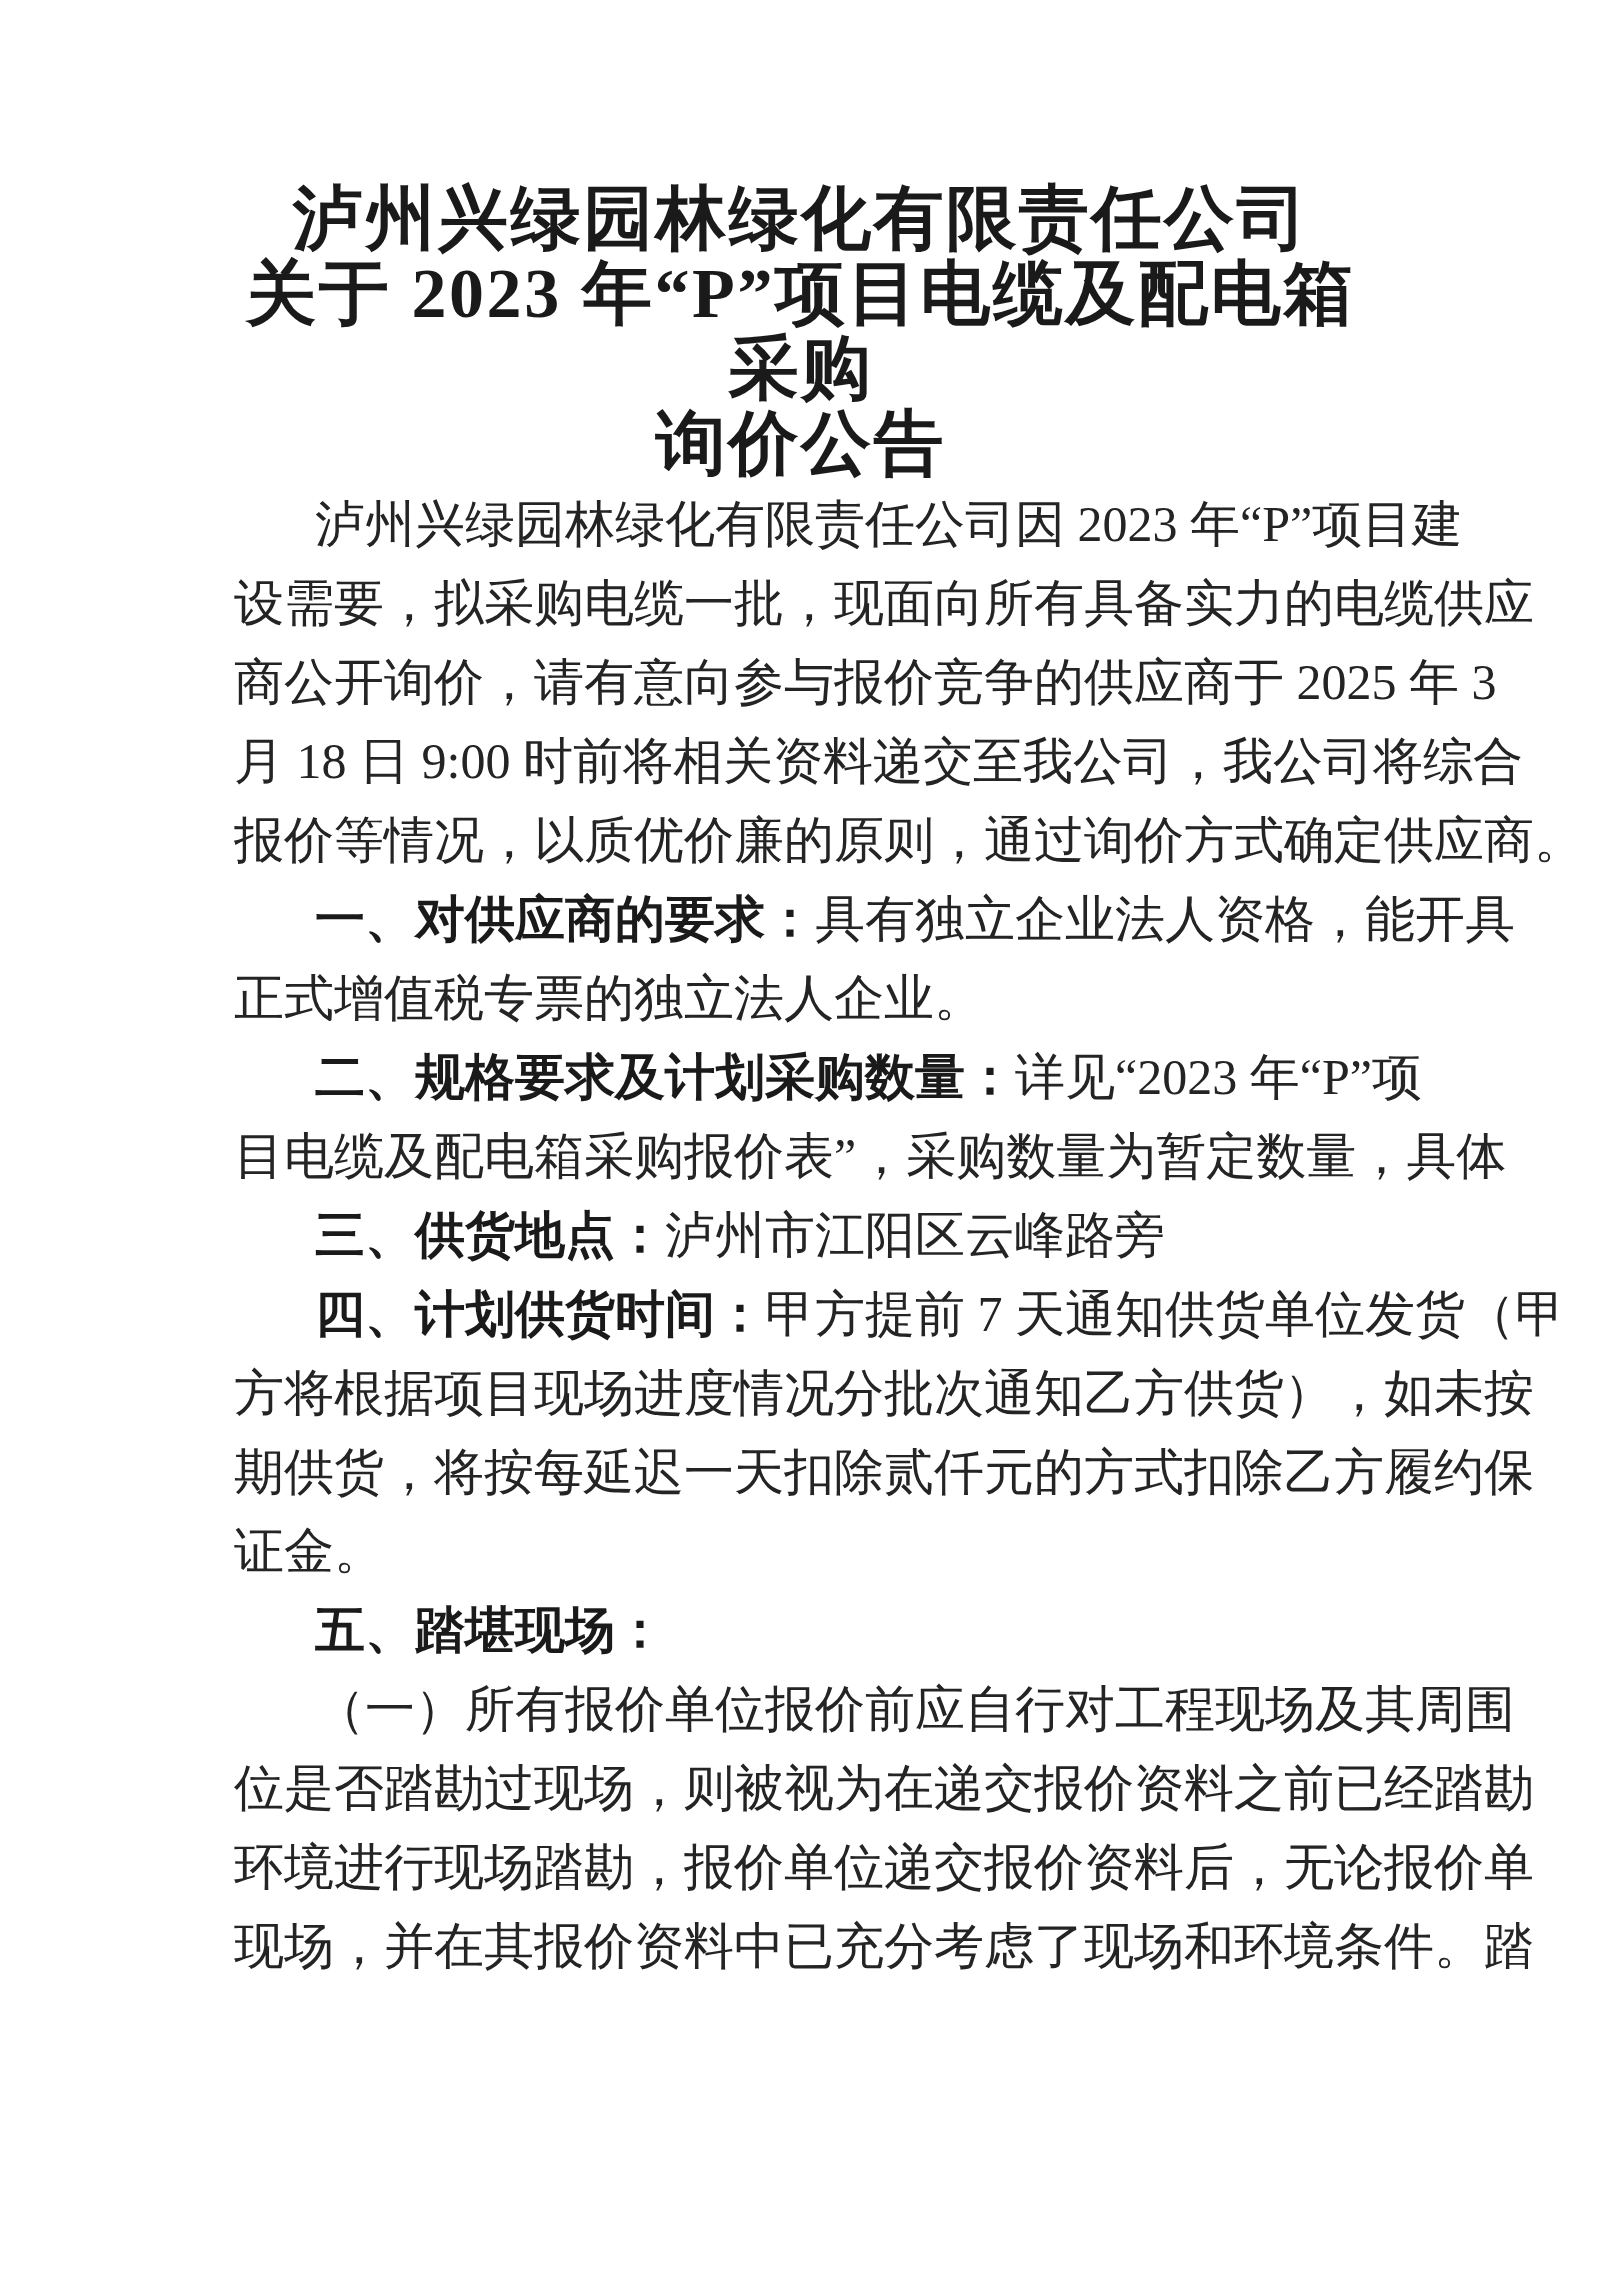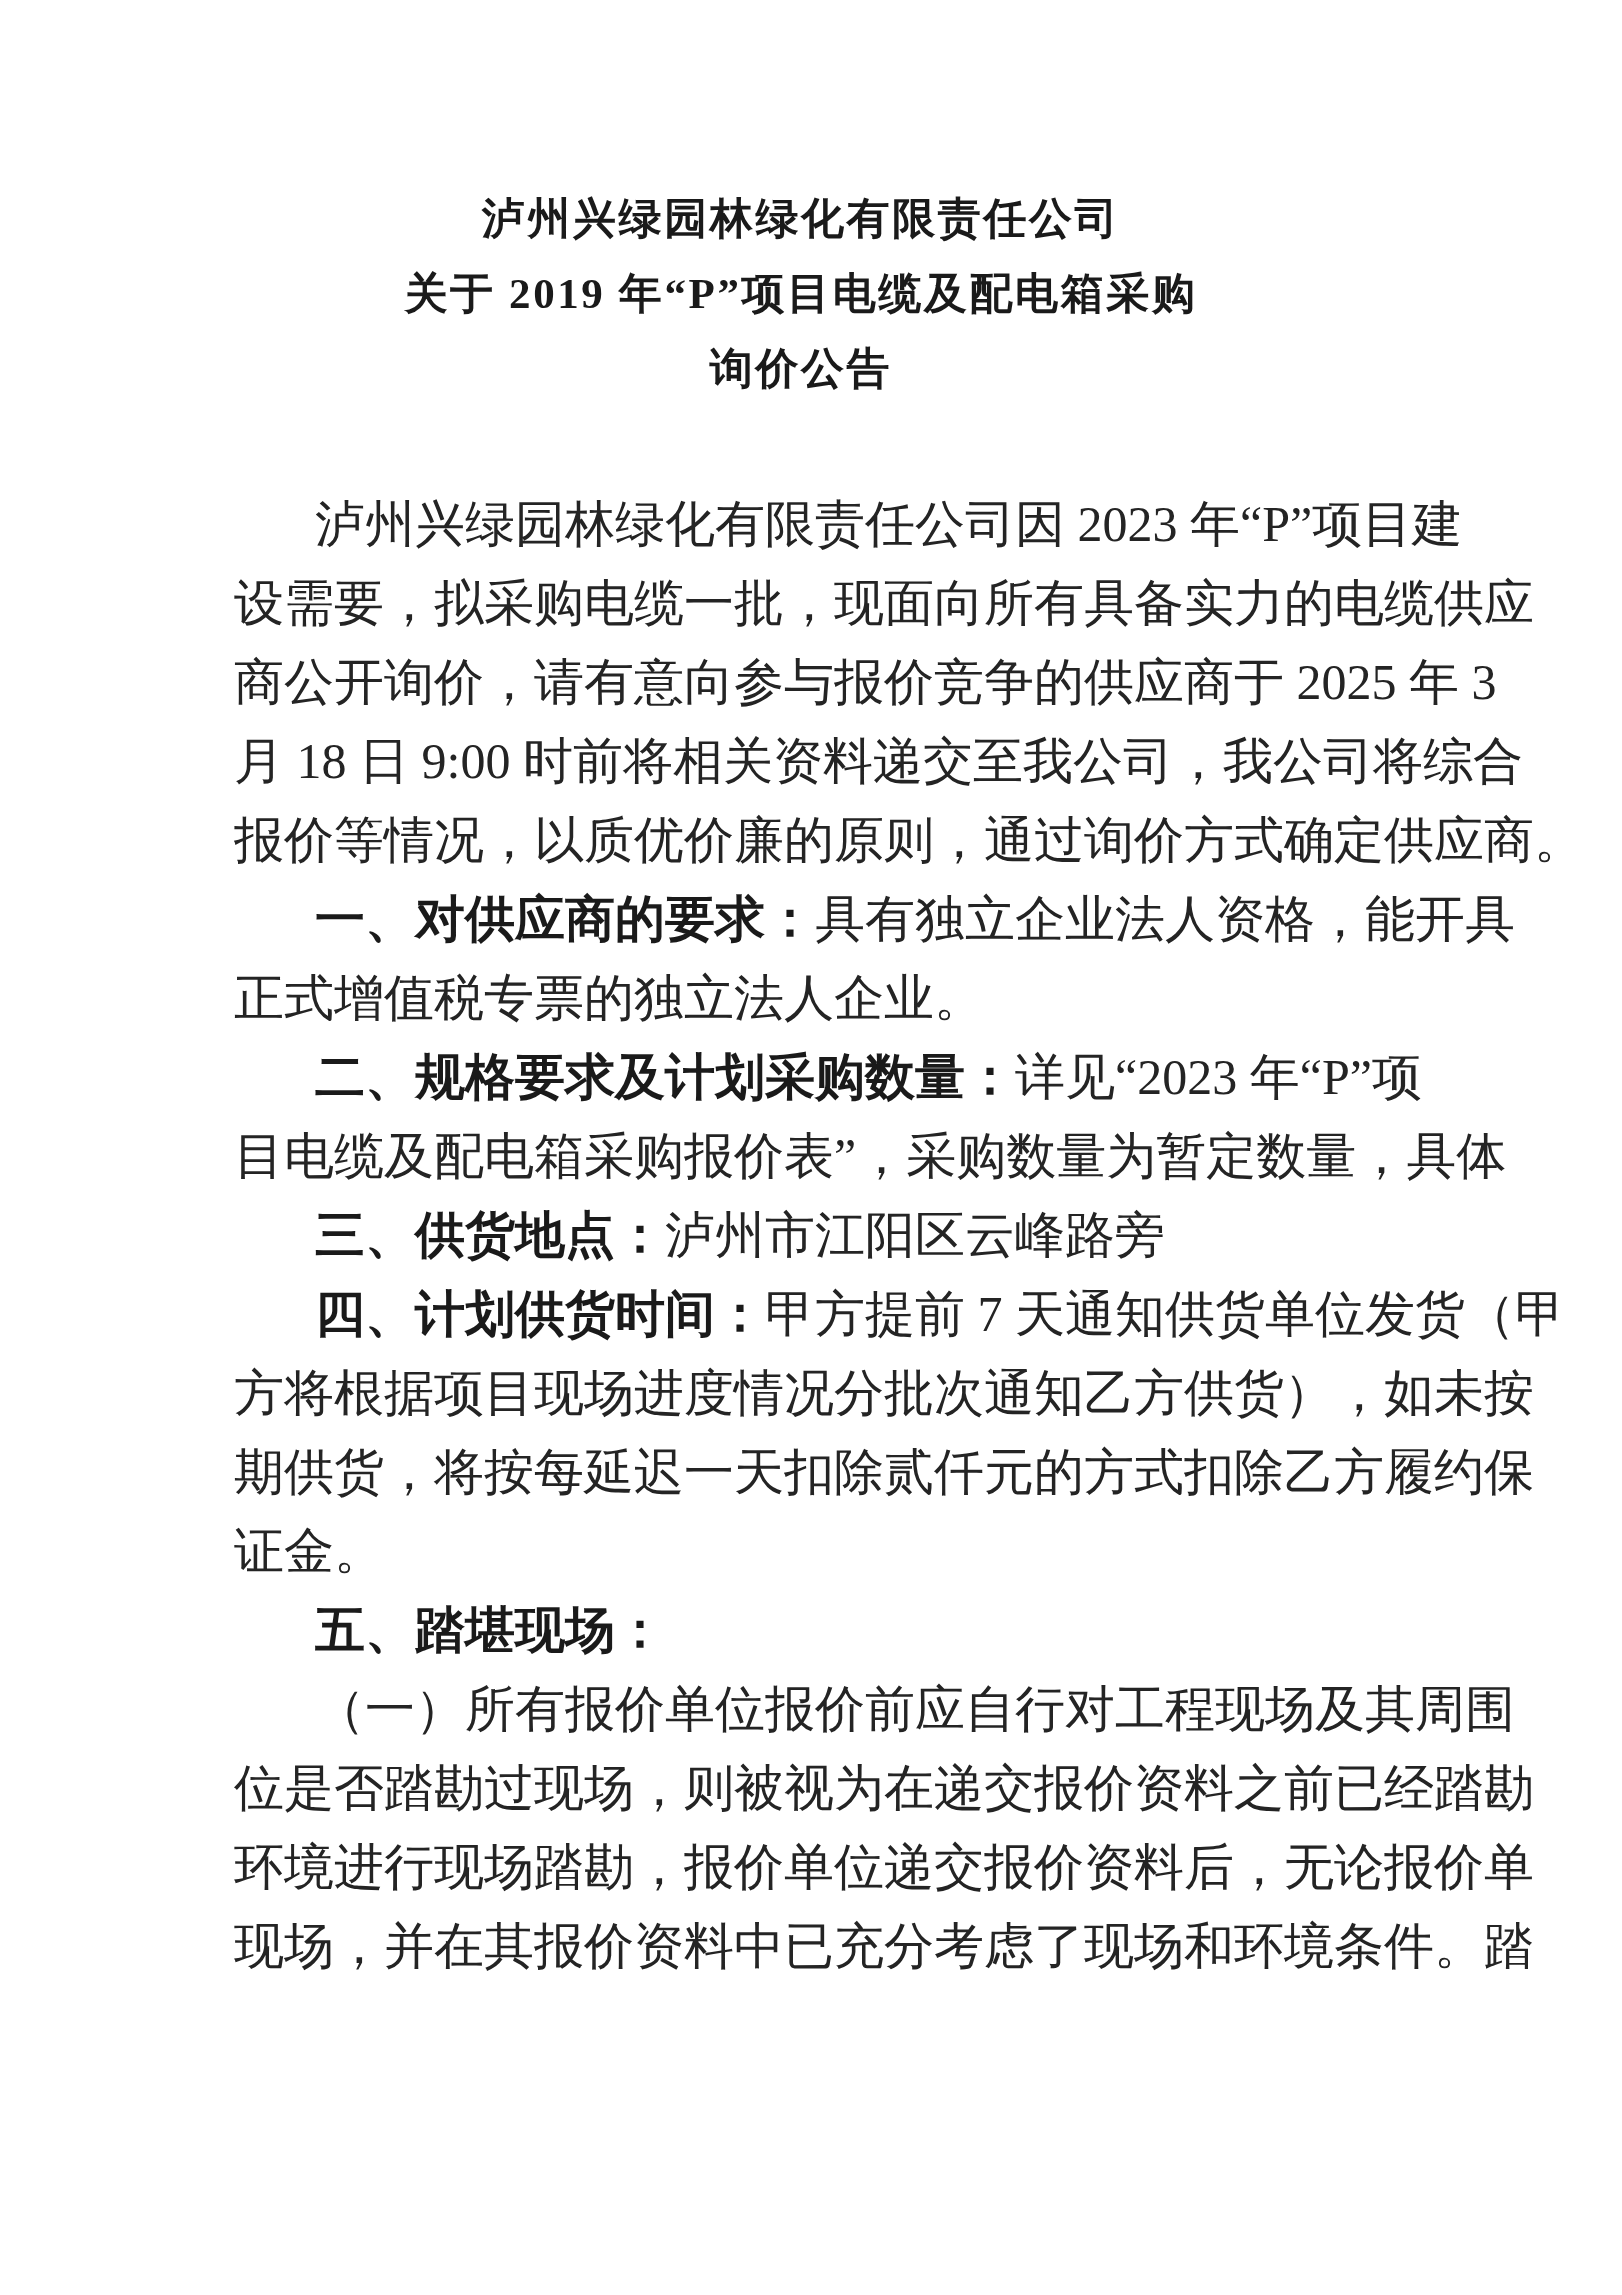--- a/index.html
+++ b/index.html
@@ -14,21 +14,21 @@
     width:1623px;height:2295px;
     background:var(--paper);
     overflow:hidden;
     font-family:"Liberation Serif","DejaVu Serif",serif;
     color:var(--ink);
   }
   .doc-title{
     position:absolute;
     top:181px;left:234px;width:1134px;
     text-align:center;
-    font-size:43px;line-height:75px;
+    font-size:70px;line-height:75px;
     font-weight:700;
     letter-spacing:2.6px;
     color:var(--title-ink);
     font-family:"Liberation Serif","DejaVu Serif",serif;
   }
   .doc-body{
     position:absolute;
     top:485px;left:234px;width:1134px;
     font-size:50px;
   }
@@ -51,21 +51,21 @@
     color:var(--title-ink);
   }
 </style>
 </head>
 <body>
 
 <div class="page">
 
   <div class="doc-title">
     <div class="t-ln">泸州兴绿园林绿化有限责任公司</div>
-    <div class="t-ln">关于 2019 年“P”项目电缆及配电箱采购</div>
+    <div class="t-ln">关于 2023 年“P”项目电缆及配电箱采购</div>
     <div class="t-ln">询价公告</div>
   </div>
 
   <div class="doc-body">
     <div class="ln fill ind"><span class="b"></span><span>泸州兴绿园林绿化有限责任公司因 2023 年“P”项目建</span></div>
     <div class="ln fill"><span class="b"></span><span>设需要，拟采购电缆一批，现面向所有具备实力的电缆供应</span></div>
     <div class="ln fill"><span class="b"></span><span>商公开询价，请有意向参与报价竞争的供应商于 2025 年 3</span></div>
     <div class="ln fill"><span class="b"></span><span>月 18 日 9:00 时前将相关资料递交至我公司，我公司将综合</span></div>
     <div class="ln fill"><span class="b"></span><span>报价等情况，以质优价廉的原则，通过询价方式确定供应商。</span></div>
     <div class="ln fill ind"><span class="b">一、对供应商的要求：</span><span>具有独立企业法人资格，能开具</span></div>

